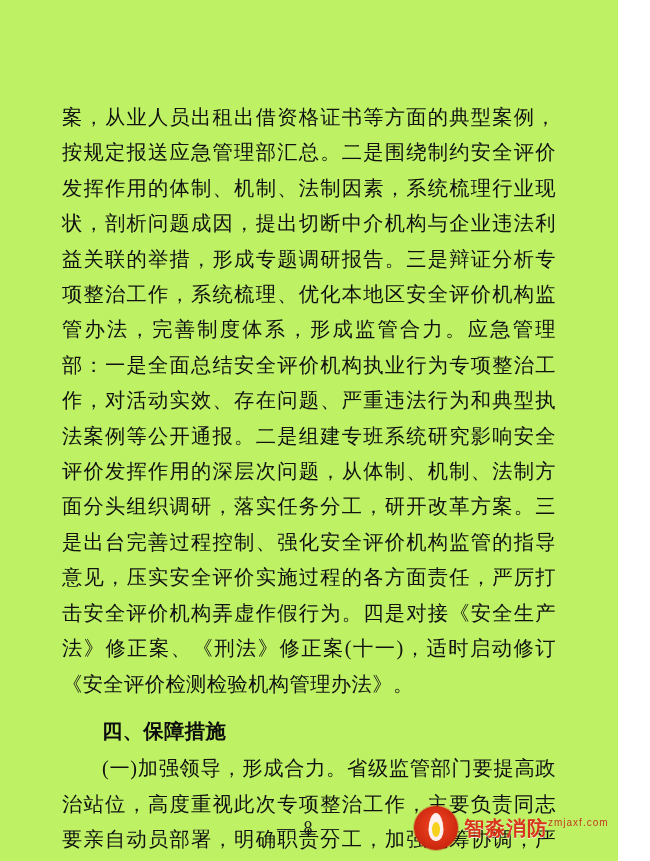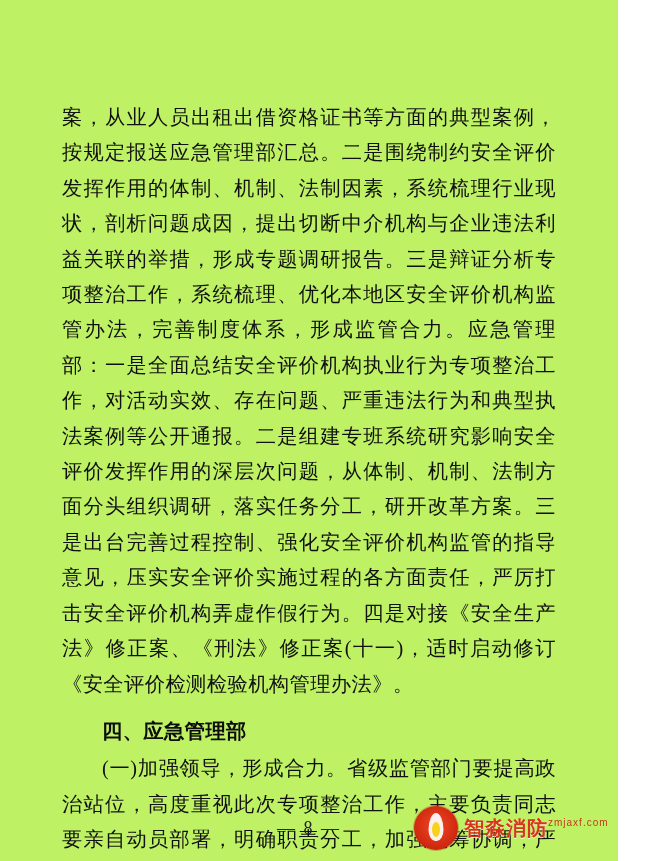--- a/index.html
+++ b/index.html
@@ -128,21 +128,21 @@
 <body>
 
 <div class="page">
 
   <div class="body-text">
 
     <p class="para">案，从业人员出租出借资格证书等方面的典型案例，按规定报送应急管理部汇总。二是围绕制约安全评价发挥作用的体制、机制、法制因素，系统梳理行业现状，剖析问题成因，提出切断中介机构与企业违法利益关联的举措，形成专题调研报告。三是辩证分析专项整治工作，系统梳理、优化本地区安全评价机构监管办法，完善制度体系，形成监管合力。应急管理部：一是全面总结安全评价机构执业行为专项整治工作，对活动实效、存在问题、严重违法行为和典型执法案例等公开通报。二是组建专班系统研究影响安全评价发挥作用的深层次问题，从体制、机制、法制方面分头组织调研，落实任务分工，研开改革方案。三是出台完善过程控制、强化安全评价机构监管的指导意见，压实安全评价实施过程的各方面责任，严厉打击安全评价机构弄虚作假行为。四是对接《安全生产法》修正案、《刑法》修正案(十一)，适时启动修订《安全评价检测检验机构管理办法》。</p>
 
     <div class="spacer-small"></div>
 
-    <p class="heading">四、应急管理部</p>
+    <p class="heading">四、保障措施</p>
 
     <p class="para indent">(一)加强领导，形成合力。省级监管部门要提高政治站位，高度重视此次专项整治工作，主要负责同志要亲自动员部署，明确职责分工，加强统筹协调，严格过程督导，充分调动安全评价机构资质认可和监管部门、行业管理部门和执法部门积极性，共同推进专项整治工作，务必取得实效。各省(自治区、直辖市)专项整治细化实施方案、安全评价机构汇总表(附件2)，请于5月底前报送应急管理部规划财务司。</p>
 
   </div>
 
   <div class="footer">— 8 —</div>
 
   <div class="watermark">
     <div class="wm-logo"></div>
     <div class="wm-textwrap">

